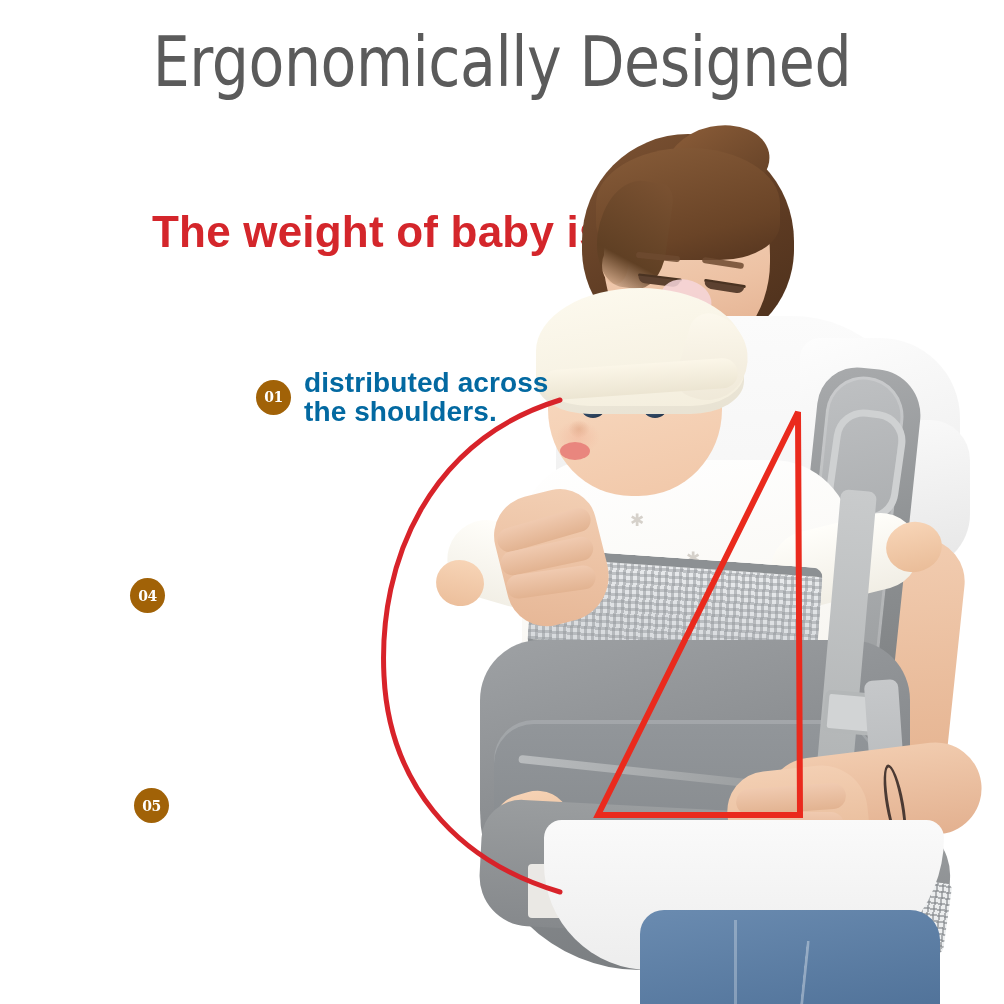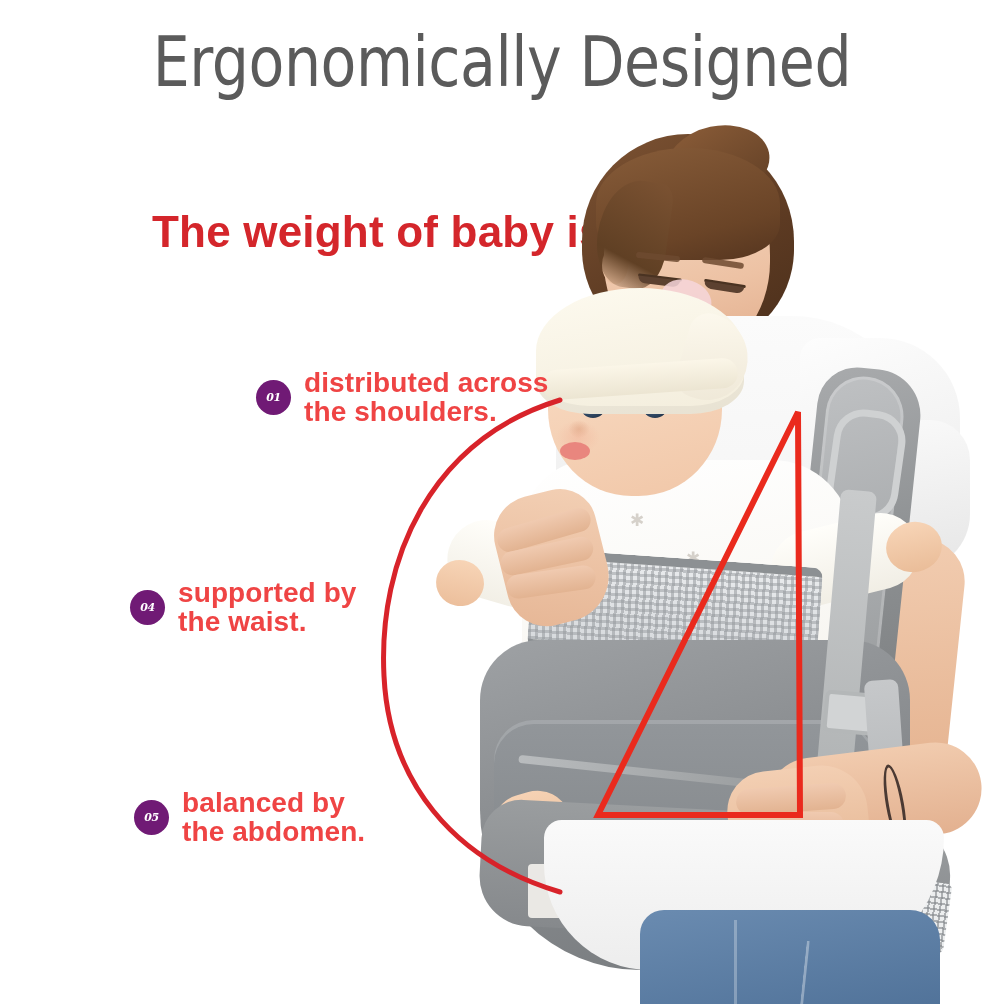--- a/index.html
+++ b/index.html
@@ -30,31 +30,31 @@
     color:#d4262b;
     font-weight:600;
     letter-spacing:.2px;
     white-space:nowrap;
   }
 
   
   .callout{position:absolute;display:flex;align-items:center;}
   .badge{
     width:35px;height:35px;border-radius:50%;
-    background:#701a75;
+    background:#a16207;
     color:#fff;
-    font-size:11px;font-weight:700;font-style:italic;
+    font-size:14px;font-weight:700;
     font-family:"DejaVu Serif","Liberation Serif",serif;
     display:flex;align-items:center;justify-content:center;
     flex:0 0 auto;
     letter-spacing:-.5px;
   }
   .ctext{
     margin-left:13px;
-    color:#ef4444;
+    color:#0369a1;
     font-size:28px;line-height:29px;
     font-weight:600;
     white-space:pre-line;
     letter-spacing:.1px;
   }
   #c1{left:256px;top:368px;}
   #c2{left:130px;top:578px;}
   #c3{left:134px;top:788px;}
 
   
@@ -497,23 +497,19 @@
   </svg>
 
   <div class="callout" id="c1">
     <div class="badge">01</div>
     <div class="ctext">distributed across
 the shoulders.</div>
   </div>
 
   <div class="callout" id="c2">
     <div class="badge">04</div>
-    <div class="ctext">supported by
-the waist.</div>
   </div>
 
   <div class="callout" id="c3">
     <div class="badge">05</div>
-    <div class="ctext">balanced by
-the abdomen.</div>
   </div>
 
 </div>
 
 </body></html>

